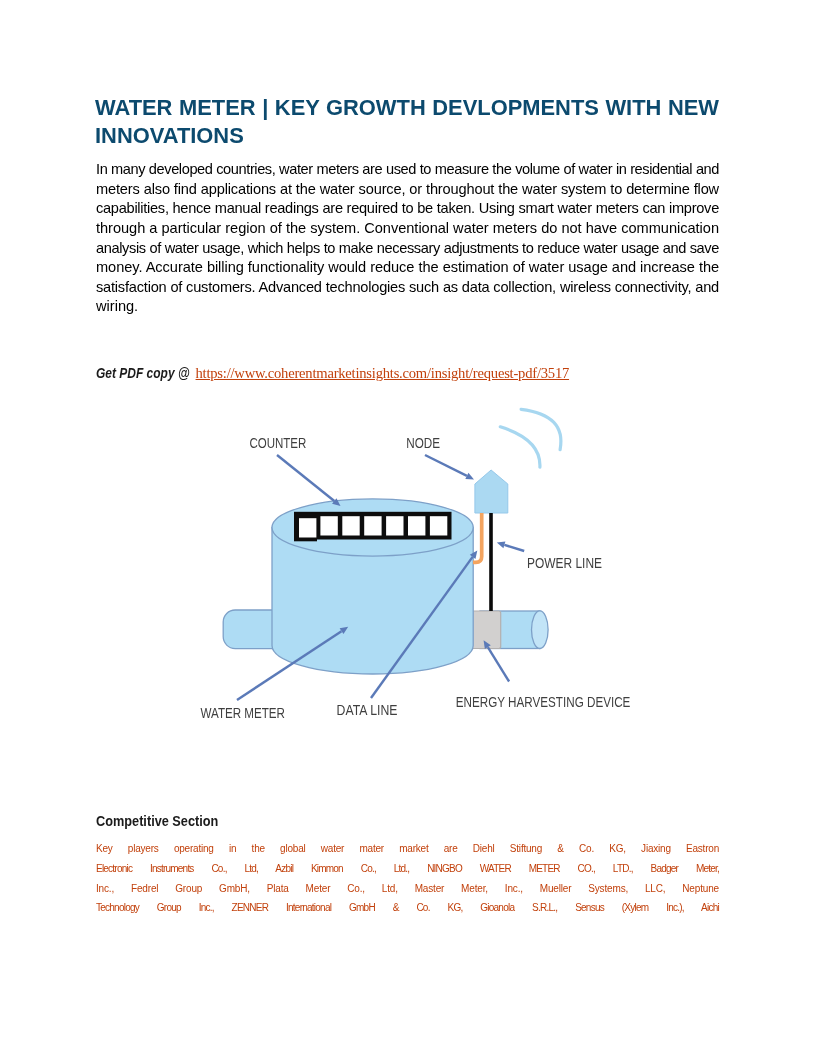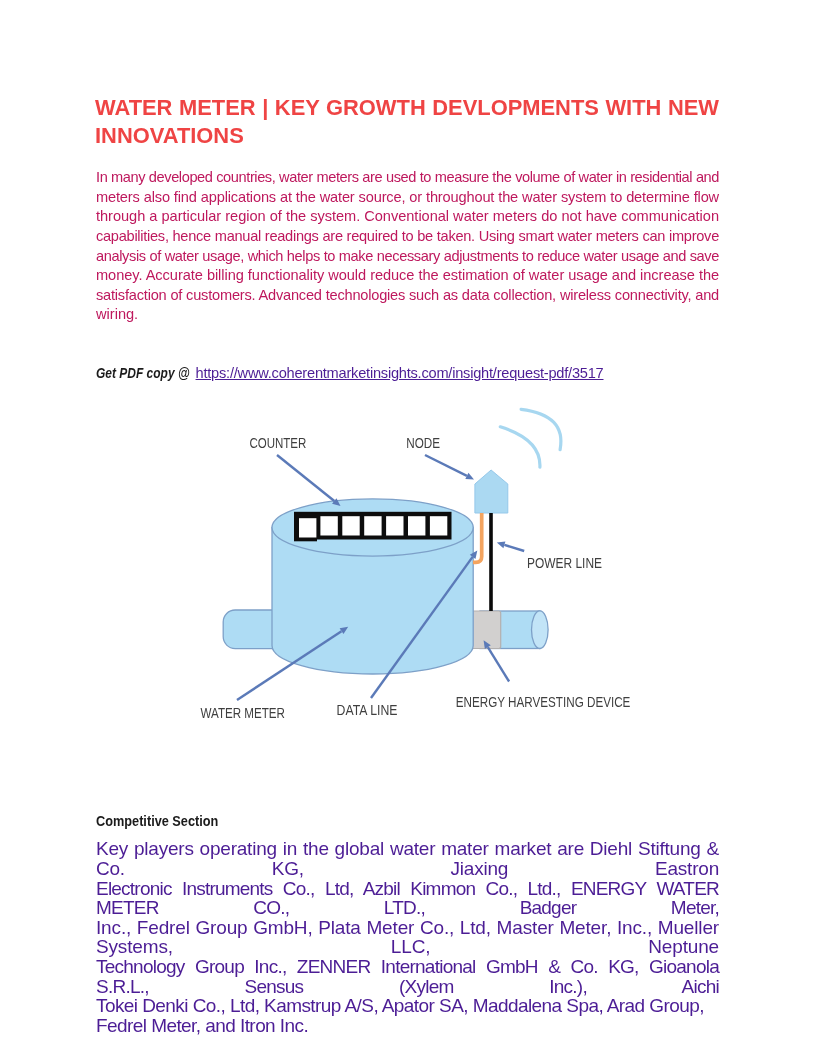--- a/index.html
+++ b/index.html
@@ -1,40 +1,40 @@
 <!DOCTYPE html>
 <html><head>
 <meta charset="utf-8">
 <style>
   html,body{margin:0;padding:0;}
   body{width:816px;height:1056px;background:#ffffff;position:relative;overflow:hidden;
        font-family:"Liberation Sans",sans-serif;}
   .abs{position:absolute;}
   .jl{text-align:justify;text-align-last:justify;}
-  #title{left:95px;top:93.9px;width:624px;font-weight:bold;font-size:21.9px;line-height:28.4px;color:#ef4444;}
-  #p1{left:96px;top:160.2px;width:623px;font-size:14.6px;line-height:19.6px;color:#be185d;margin-top:8px;}
+  #title{left:95px;top:93.9px;width:624px;font-weight:bold;font-size:21.9px;line-height:28.4px;color:#0c4a6e;}
+  #p1{left:96px;top:160.2px;width:623px;font-size:14.6px;line-height:19.6px;color:#000000;}
   #getpdf{left:96px;top:363.7px;width:623px;font-size:14.6px;line-height:19.6px;color:#1b1b1b;}
   #getpdf b{font-style:italic;display:inline-block;transform:scaleX(0.821);transform-origin:0 50%;margin-right:-18.5px;}
-  #getpdf a{color:#4c1d95;text-decoration:underline;letter-spacing:-0.22px;}
+  #getpdf a{color:#c2410c;text-decoration:underline;letter-spacing:-0.22px;font-family:Liberation Serif, serif;}
   #comp{left:96px;top:811.6px;width:623px;font-size:14.6px;line-height:19.6px;font-weight:bold;color:#1b1b1b;transform:scaleX(0.872);transform-origin:0 50%;}
-  #p2{left:96px;top:839.4px;width:623px;font-size:19px;line-height:19.6px;color:#4c1d95;}
+  #p2{left:96px;top:839.4px;width:623px;font-size:10px;line-height:19.6px;color:#c2410c;}
 </style>
 </head>
 <body>
 
 <div class="abs" id="title">
   <div class="jl">WATER METER | KEY GROWTH DEVLOPMENTS WITH NEW</div>
   <div>INNOVATIONS</div>
 </div>
 
 <div class="abs" id="p1">
   <div class="jl" style="letter-spacing:-0.41px">In many developed countries, water meters are used to measure the volume of water in residential and</div>
   <div class="jl" style="letter-spacing:-0.152px">meters also find applications at the water source, or throughout the water system to determine flow</div>
+  <div class="jl" style="letter-spacing:-0.276px">capabilities, hence manual readings are required to be taken. Using smart water meters can improve</div>
   <div class="jl" style="letter-spacing:-0.032px">through a particular region of the system. Conventional water meters do not have communication</div>
-  <div class="jl" style="letter-spacing:-0.276px">capabilities, hence manual readings are required to be taken. Using smart water meters can improve</div>
   <div class="jl" style="letter-spacing:-0.371px">analysis of water usage, which helps to make necessary adjustments to reduce water usage and save</div>
   <div class="jl" style="letter-spacing:-0.062px">money. Accurate billing functionality would reduce the estimation of water usage and increase the</div>
   <div class="jl" style="letter-spacing:-0.21px">satisfaction of customers. Advanced technologies such as data collection, wireless connectivity, and</div>
   <div>wiring.</div>
 </div>
 
 <div class="abs" id="getpdf"><b>Get PDF copy @</b> <a href="#">https://www.coherentmarketinsights.com/insight/request-pdf/3517</a></div>
 
 <svg class="abs" id="diagram" style="left:0;top:0;" width="816" height="1056" viewBox="0 0 816 1056">
 
@@ -93,17 +93,16 @@
     <text x="200.5" y="718.2" textLength="84.5" lengthAdjust="spacingAndGlyphs">WATER METER</text>
     <text x="336.6" y="715.0" textLength="60.8" lengthAdjust="spacingAndGlyphs">DATA LINE</text>
     <text x="455.8" y="707.3" textLength="174.6" lengthAdjust="spacingAndGlyphs">ENERGY HARVESTING DEVICE</text>
   </g>
 </svg>
 
 <div class="abs" id="comp">Competitive Section</div>
 
 <div class="abs" id="p2">
   <div class="jl" style="letter-spacing:-0.212px">Key players operating in the global water mater market are Diehl Stiftung &amp; Co. KG, Jiaxing Eastron</div>
-  <div class="jl" style="letter-spacing:-0.78px">Electronic Instruments Co., Ltd, Azbil Kimmon Co., Ltd., ENERGY WATER METER CO., LTD., Badger Meter,</div>
+  <div class="jl" style="letter-spacing:-0.78px">Electronic Instruments Co., Ltd, Azbil Kimmon Co., Ltd., NINGBO WATER METER CO., LTD., Badger Meter,</div>
   <div class="jl" style="letter-spacing:-0.156px">Inc., Fedrel Group GmbH, Plata Meter Co., Ltd, Master Meter, Inc., Mueller Systems, LLC, Neptune</div>
   <div class="jl" style="letter-spacing:-0.755px">Technology Group Inc., ZENNER International GmbH &amp; Co. KG, Gioanola S.R.L., Sensus (Xylem Inc.), Aichi</div>
-  <div style="letter-spacing:-0.569px">Tokei Denki Co., Ltd, Kamstrup A/S, Apator SA, Maddalena Spa, Arad Group, Fedrel Meter, and Itron Inc.</div>
 </div>
 
 </body></html>

